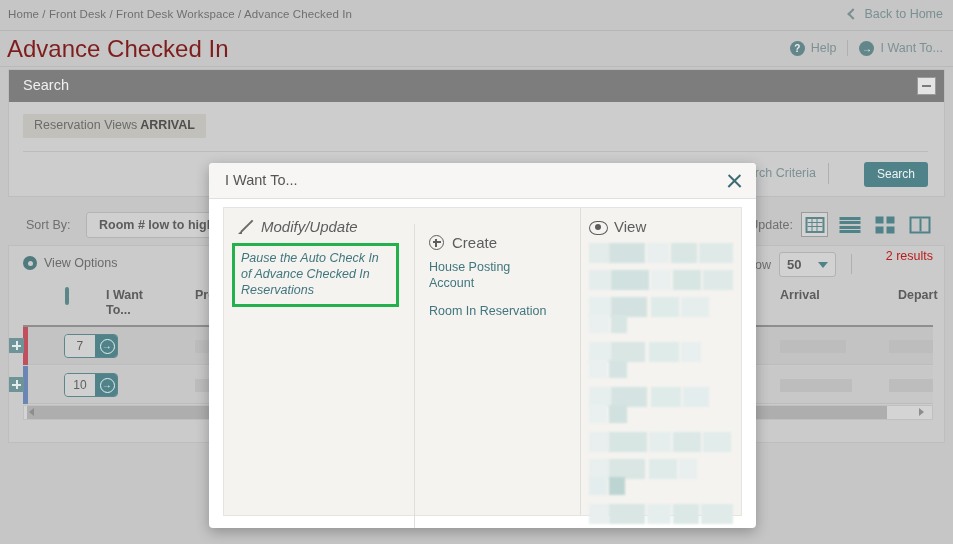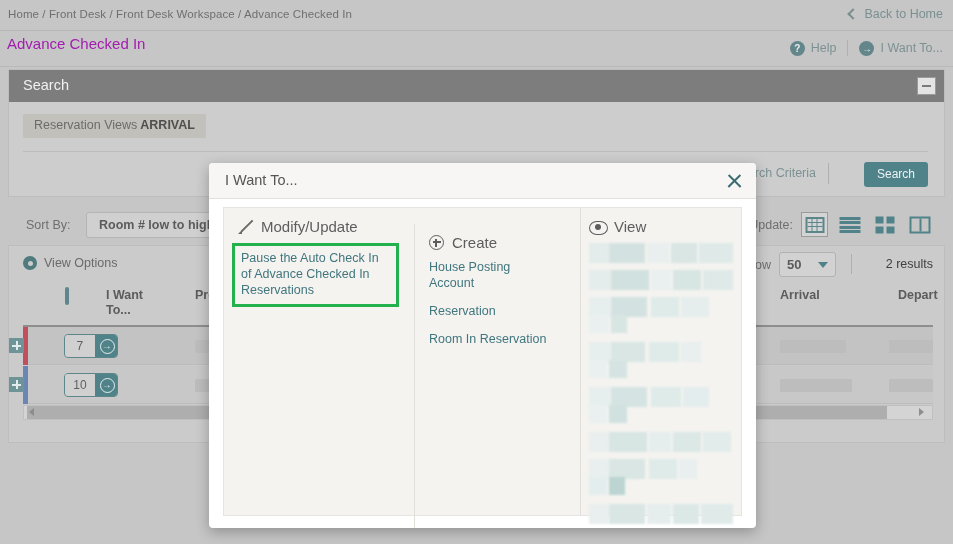--- a/index.html
+++ b/index.html
@@ -45,21 +45,21 @@
   }
 
   
   .titlerow {
     position: absolute; left: 0; top: 31px;
     width: 953px; height: 36px;
     border-bottom: 1px solid #b9b9b9;
   }
   .page-title {
     position: absolute; left: 7px; top: 4px;
-    font-size: 15px; color: #a21caf; font-weight: 400;
+    font-size: 24px; color: #7f1d1d; font-weight: 400;
   }
   .title-actions {
     position: absolute; right: 10px; top: 9px;
     display: flex; align-items: center; gap: 11px;
     font-size: 12.5px;
   }
   .ta-item { display: flex; align-items: center; gap: 6px; color: #7d9193; cursor: pointer; }
   .circ {
     width: 15px; height: 15px; border-radius: 50%;
     background: #62868a; color: #e9eeee;
@@ -199,22 +199,22 @@
   .caret {
     width: 0; height: 0;
     border-left: 5px solid transparent; border-right: 5px solid transparent;
     border-top: 6px solid #4f8289;
   }
   .res-sep {
     position: absolute; right: 92px; top: 8px;
     width: 1px; height: 20px; background: #b0b0b0;
   }
   .res-count {
-    position: absolute; right: 11px; top: 11px;
-    font-size: 12.5px; color: #404040;
+    position: absolute; right: 11px; top: 3px;
+    font-size: 12.5px; color: #b91c1c;
   }
 
   
   .thead {
     position: absolute; left: 14px; top: 40px;
     width: 910px; height: 38px;
   }
   .th {
     position: absolute; top: 2px;
     font-size: 12.5px; font-weight: bold; color: #5c5c5c;
@@ -325,21 +325,21 @@
   .modal-close::before { transform: rotate(45deg); }
   .modal-close::after { transform: rotate(-45deg); }
   .modal-body {
     position: absolute; left: 14px; top: 44px;
     width: 519px; height: 309px;
     background: #f4f3f0;
     border: 1px solid #e6e4e0;
     display: flex;
   }
   .mcol { position: relative; height: 307px; padding: 10px 0 0 14px; }
-  .mcol.c1 { width: 190px; }
+  .mcol.c1 { width: 190px; font-style: italic; }
   .mcol.c2 { width: 166px; border-left: 1px solid #e0ded9; margin-top: 16px; }
   .mcol.c3 { width: 161px; border-left: 1px solid #e0ded9; padding-left: 8px; }
   .mcol-head {
     display: flex; align-items: center; gap: 8px;
     font-size: 15px; color: #5d5d5d; margin-bottom: 8px;
   }
   .mlink {
     display: block;
     font-size: 12.5px; color: #41767e;
     line-height: 16px; margin-bottom: 12px;
@@ -538,21 +538,20 @@
           <a class="mlink">Pause the Auto Check In of Advance Checked In Reservations</a>
         </div>
       </div>
 
       <div class="mcol c2">
         <div class="mcol-head">
           <span class="ico-plus"></span>
           <span>Create</span>
         </div>
         <a class="mlink" style="width:86px;">House Posting Account</a>
-        <a class="mlink">Reservation</a>
         <a class="mlink">Room In Reservation</a>
       </div>
 
       <div class="mcol c3">
         <div class="mcol-head">
           <span class="ico-eye"></span>
           <span>View</span>
         </div>
         <div>
           <div class="blur-row">

